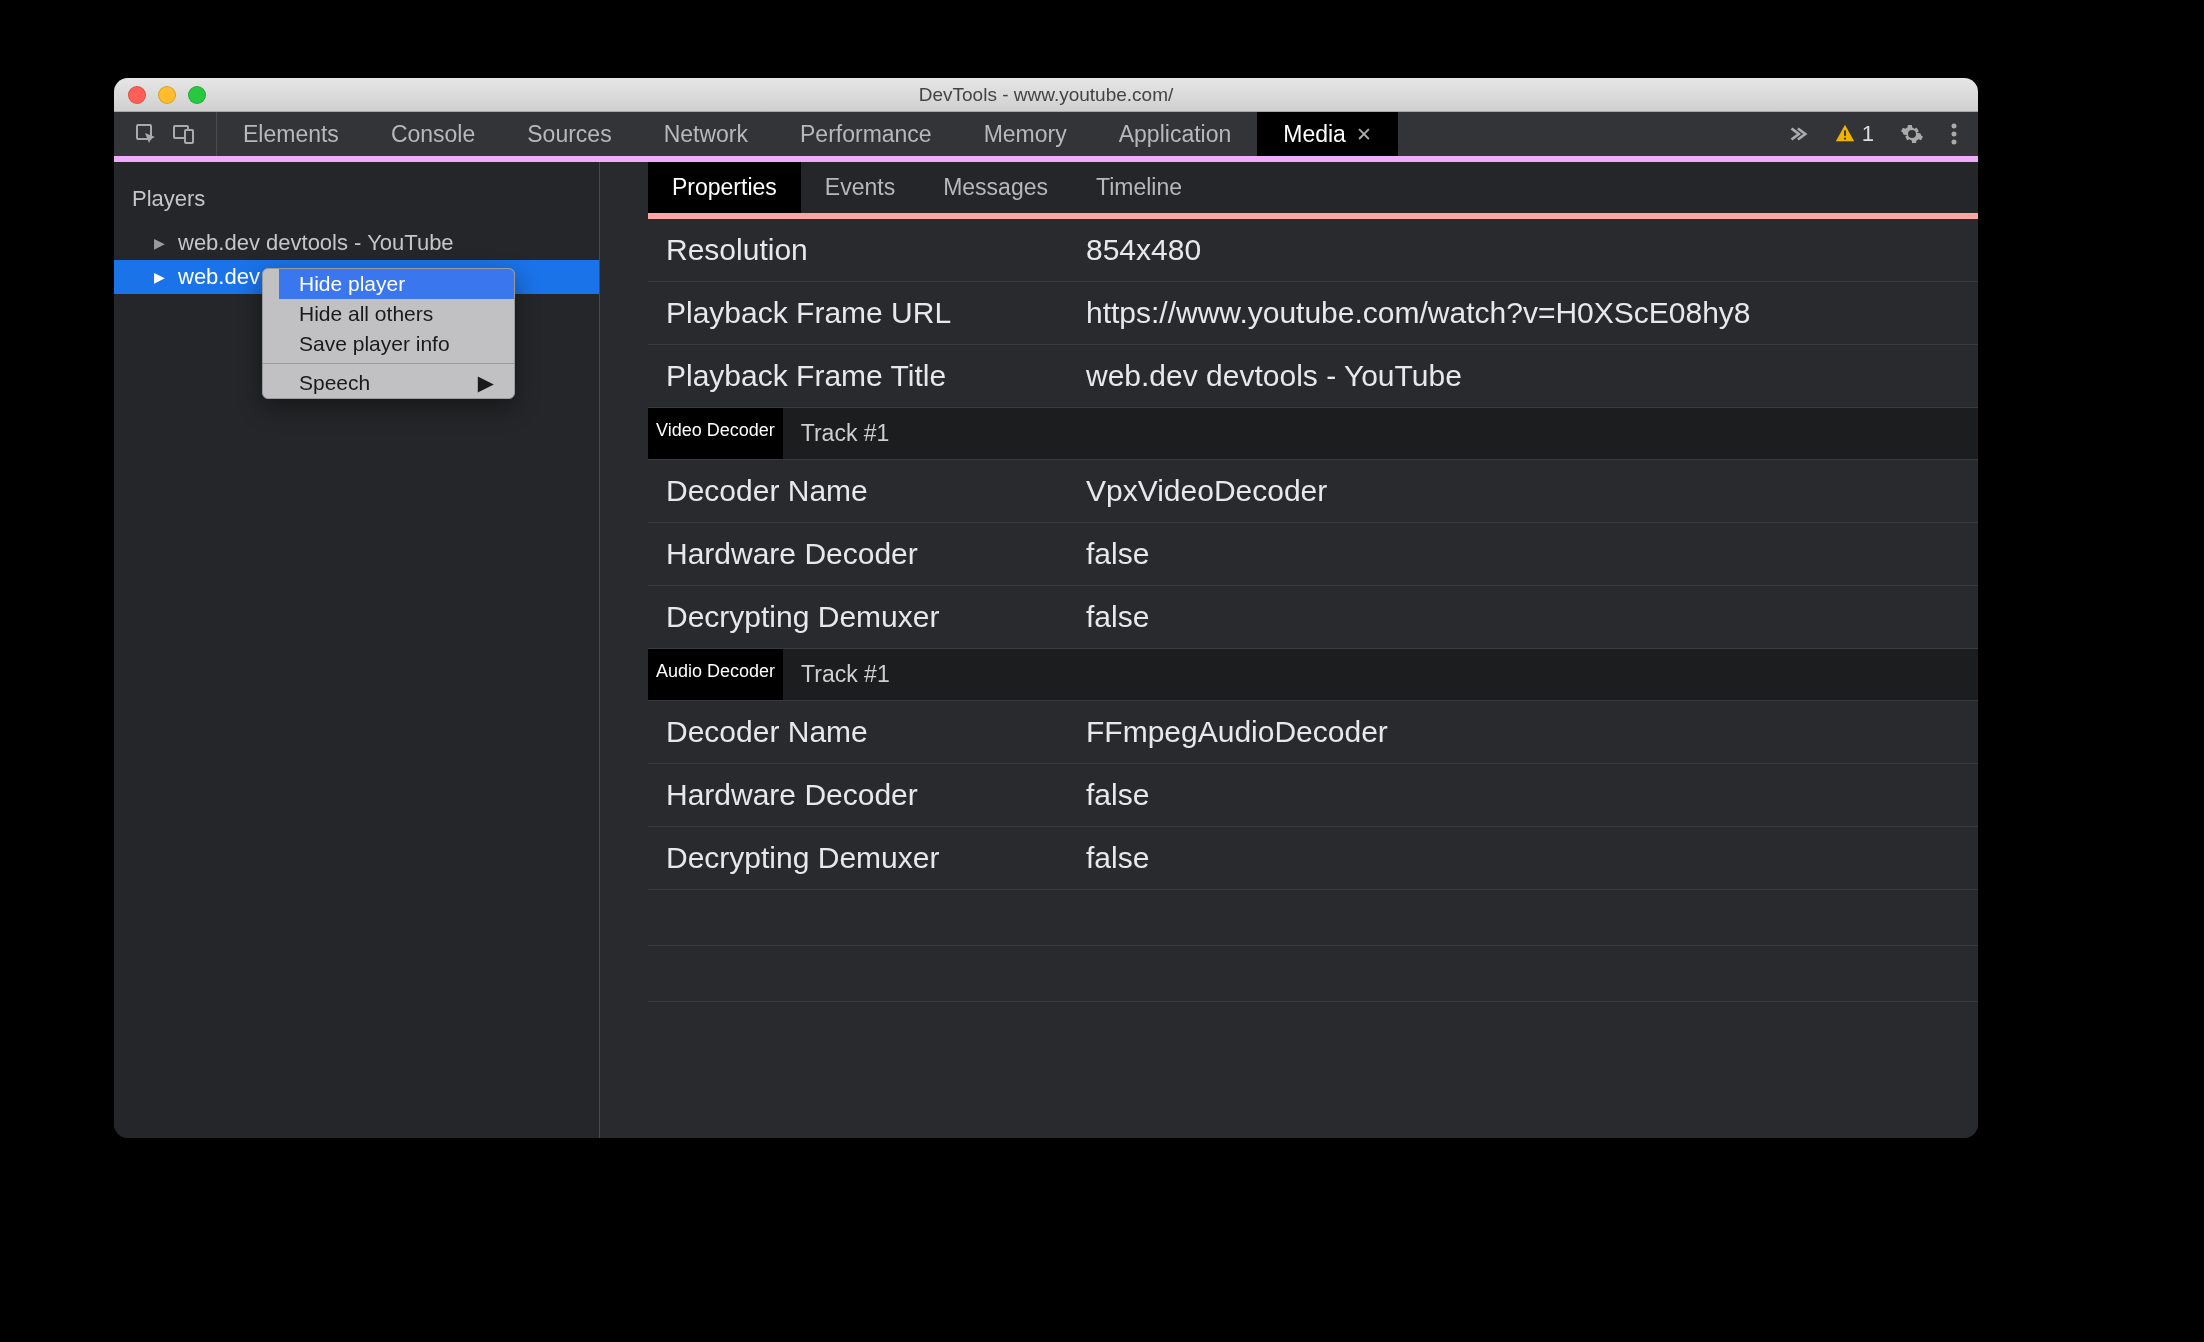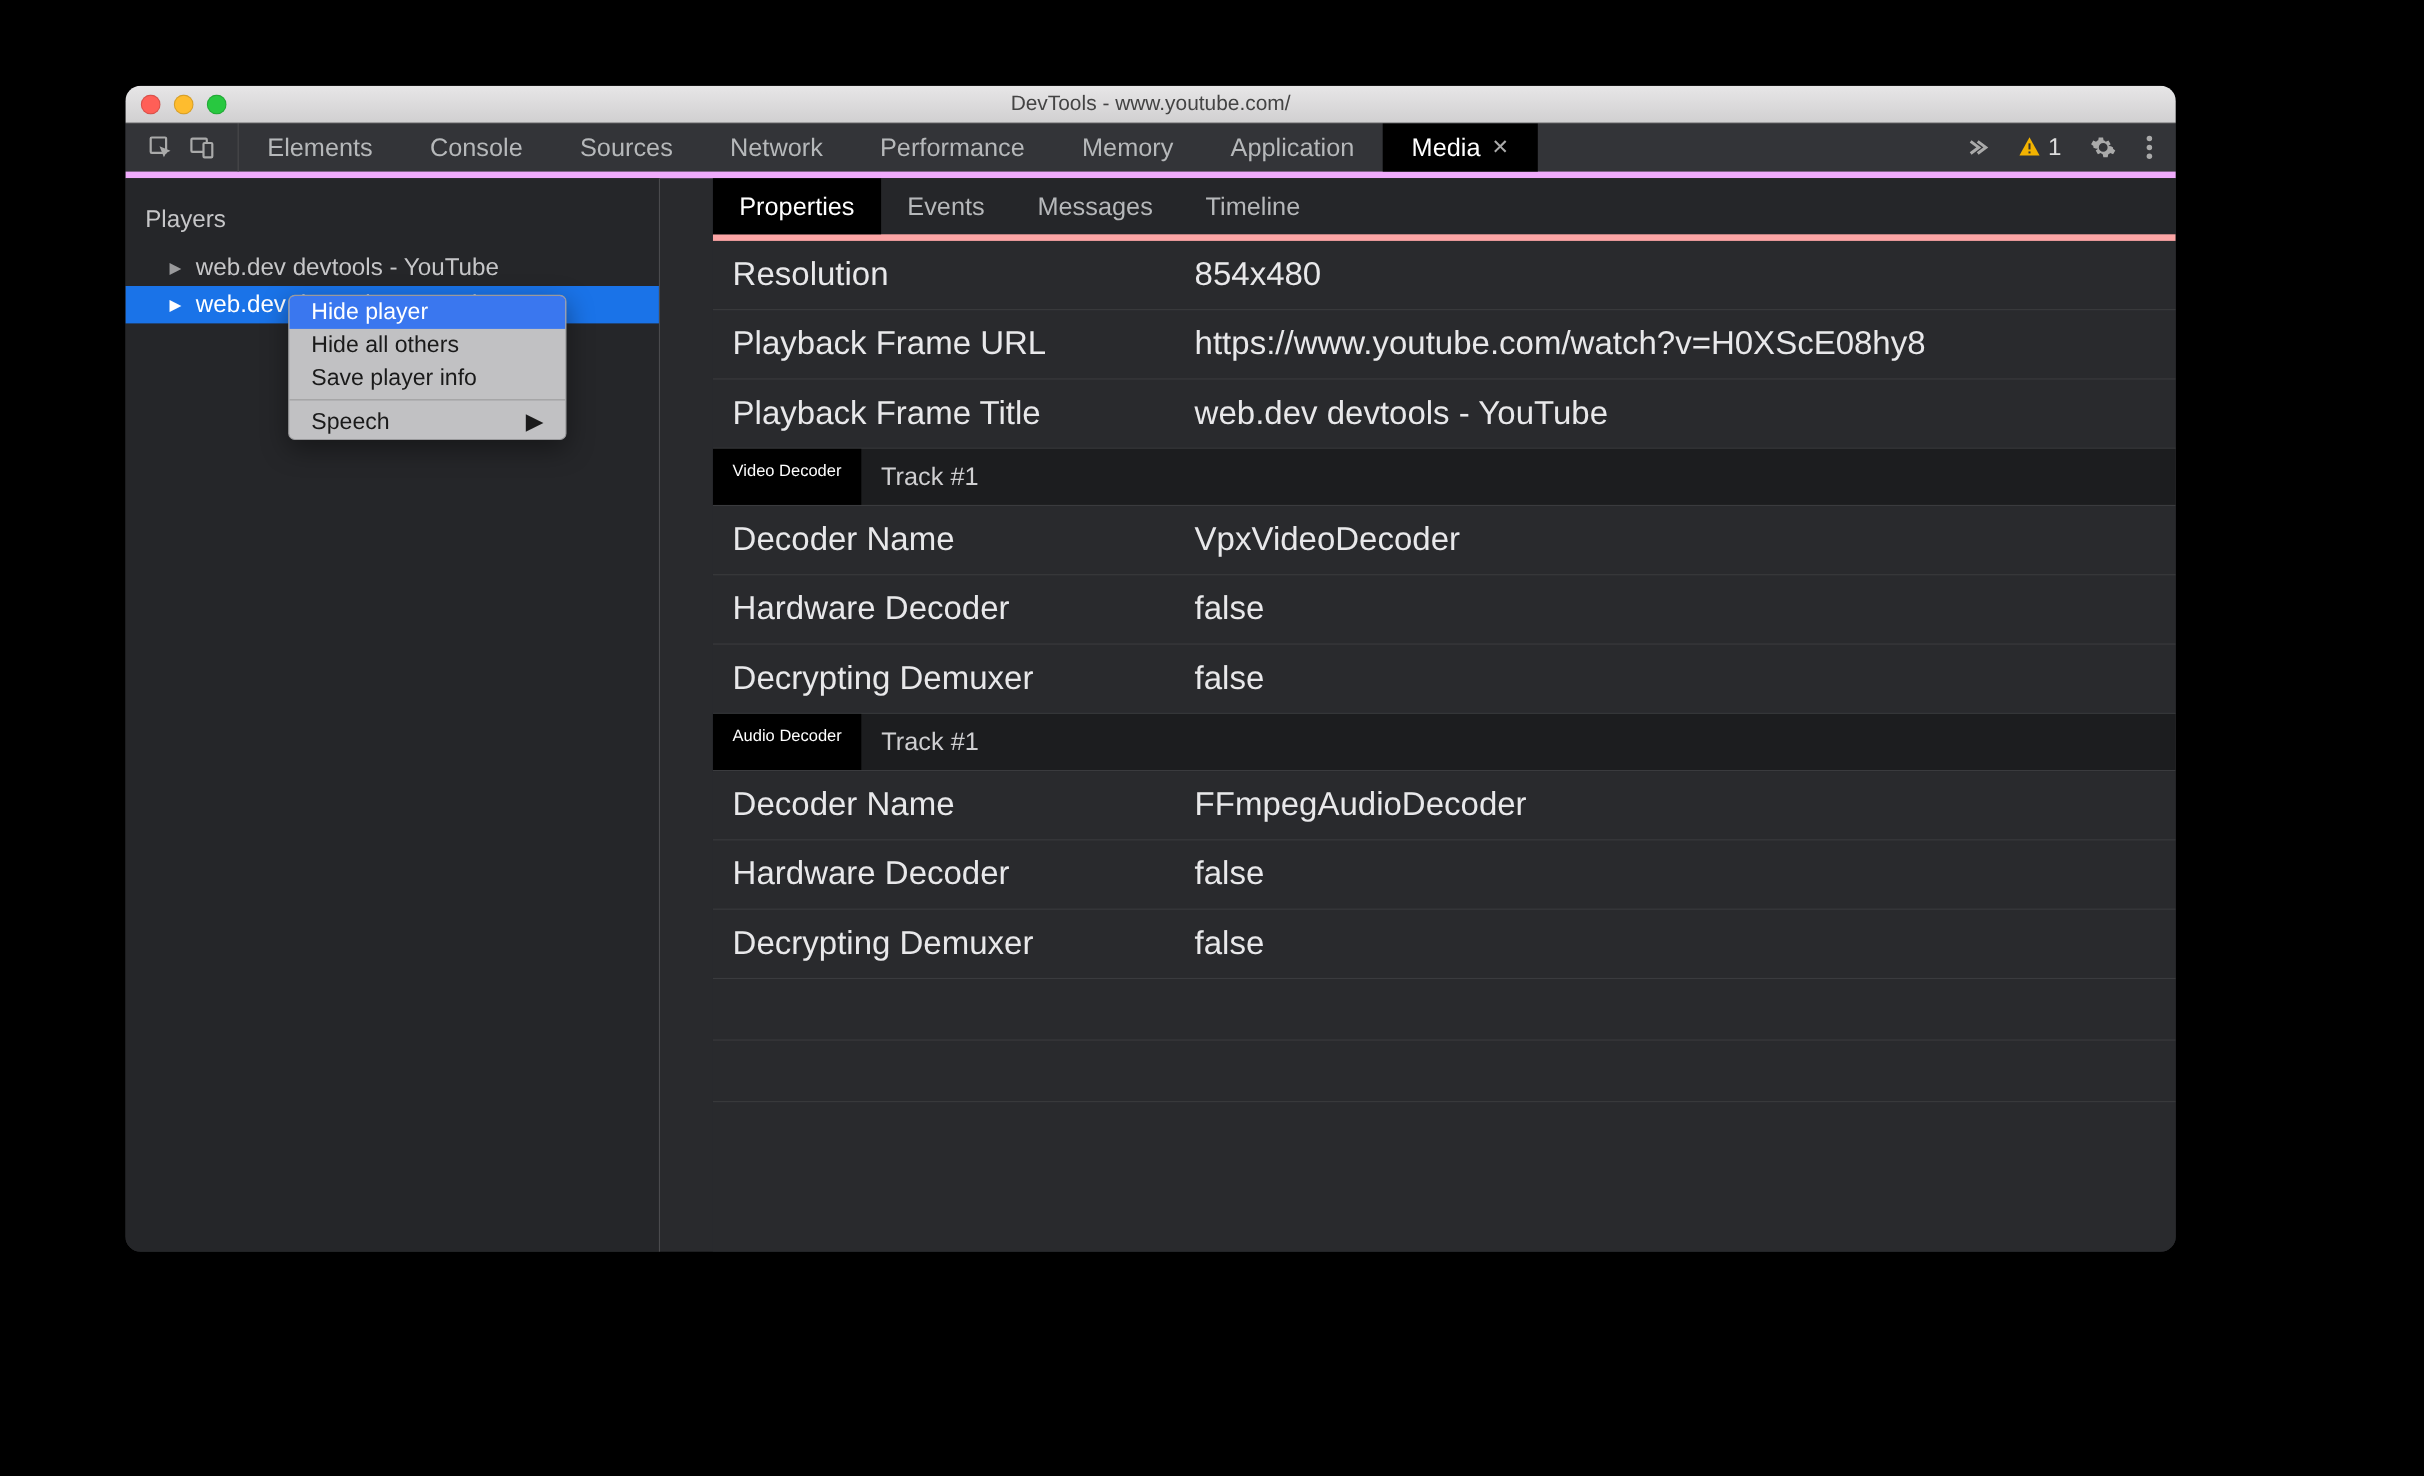--- a/index.html
+++ b/index.html
@@ -152,20 +152,21 @@
     overflow: hidden;
     font-size: 21px;
     color: #1a1a1a;
   }
   .ctx-item {
     padding: 3px 20px;
     cursor: pointer;
     display: flex;
     align-items: center;
     justify-content: space-between;
+    margin-left: 16px;
   }
   .ctx-item.highlighted {
     background: #3a77ef;
     color: #fff;
   }
   .ctx-sep {
     height: 1px;
     background: #9a9a9c;
     margin: 4px 0;
   }
@@ -197,21 +198,21 @@
   .prop-label { width: 420px; color: #e8e8ea; }
   .prop-value { color: #e8e8ea; }
   .section-head {
     display: flex;
     align-items: stretch;
     border-bottom: 1px solid #3a3b3e;
     background: #1c1d1f;
   }
   .section-head .sh-dark {
     background: #000; color: #fff;
-    padding: 12px 18px; font-size: 15px;
+    padding: 12px 8px; font-size: 18px;
   }
   .section-head .sh-label {
     padding: 12px 18px; font-size: 23px; color: #cfcfd1;
   }
   .empty-row {
     height: 56px;
     border-bottom: 1px solid #3a3b3e;
   }
   svg { display: block; }
 </style>

